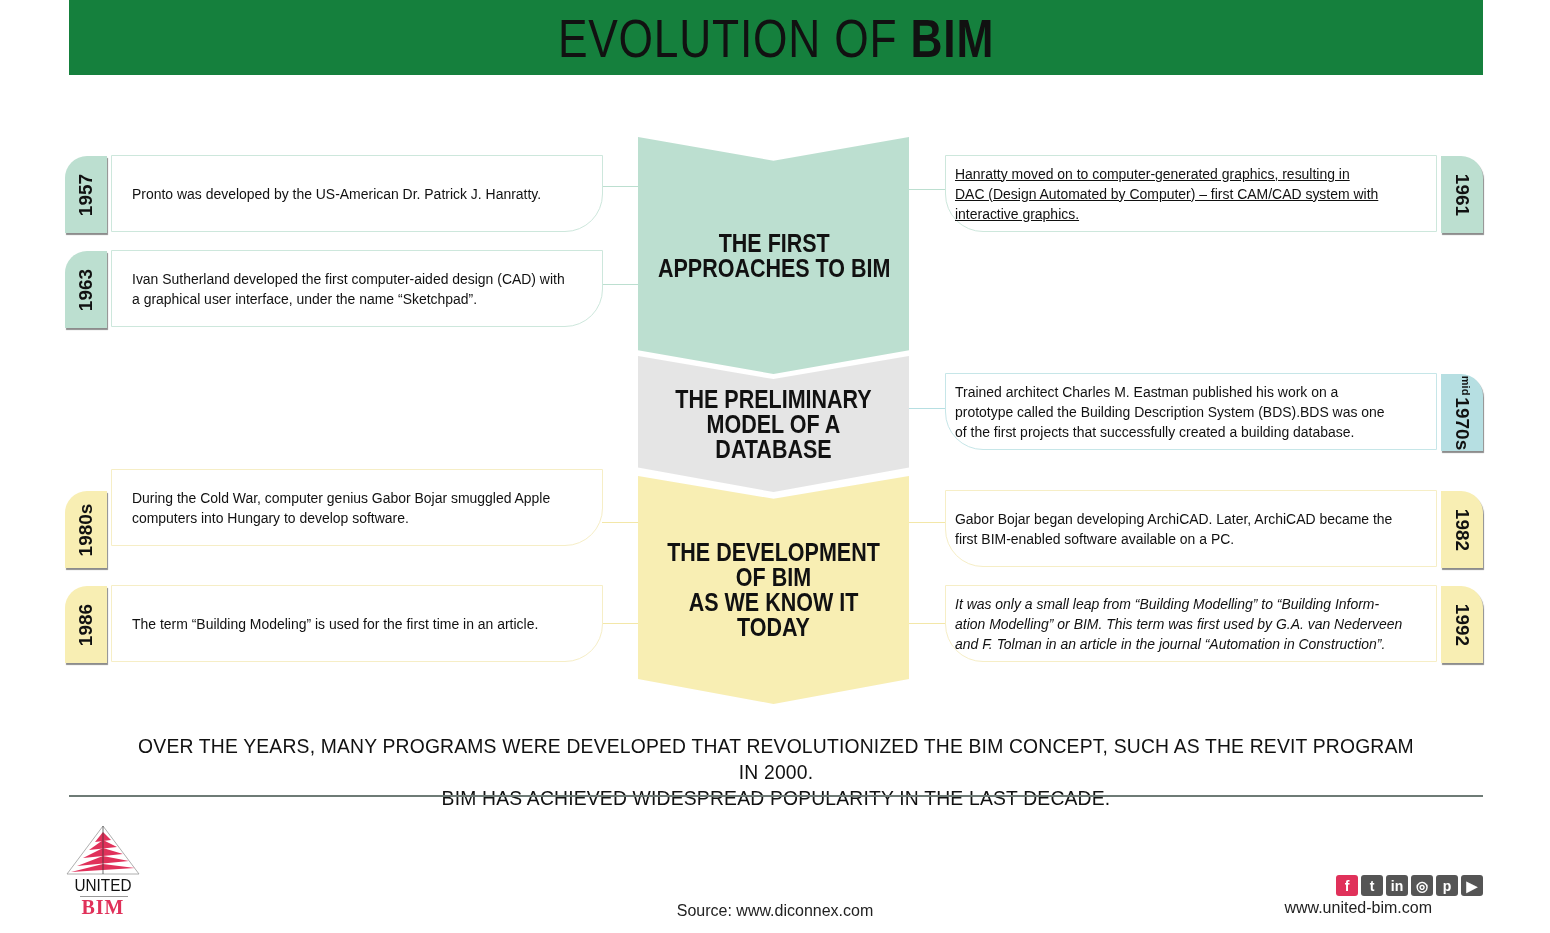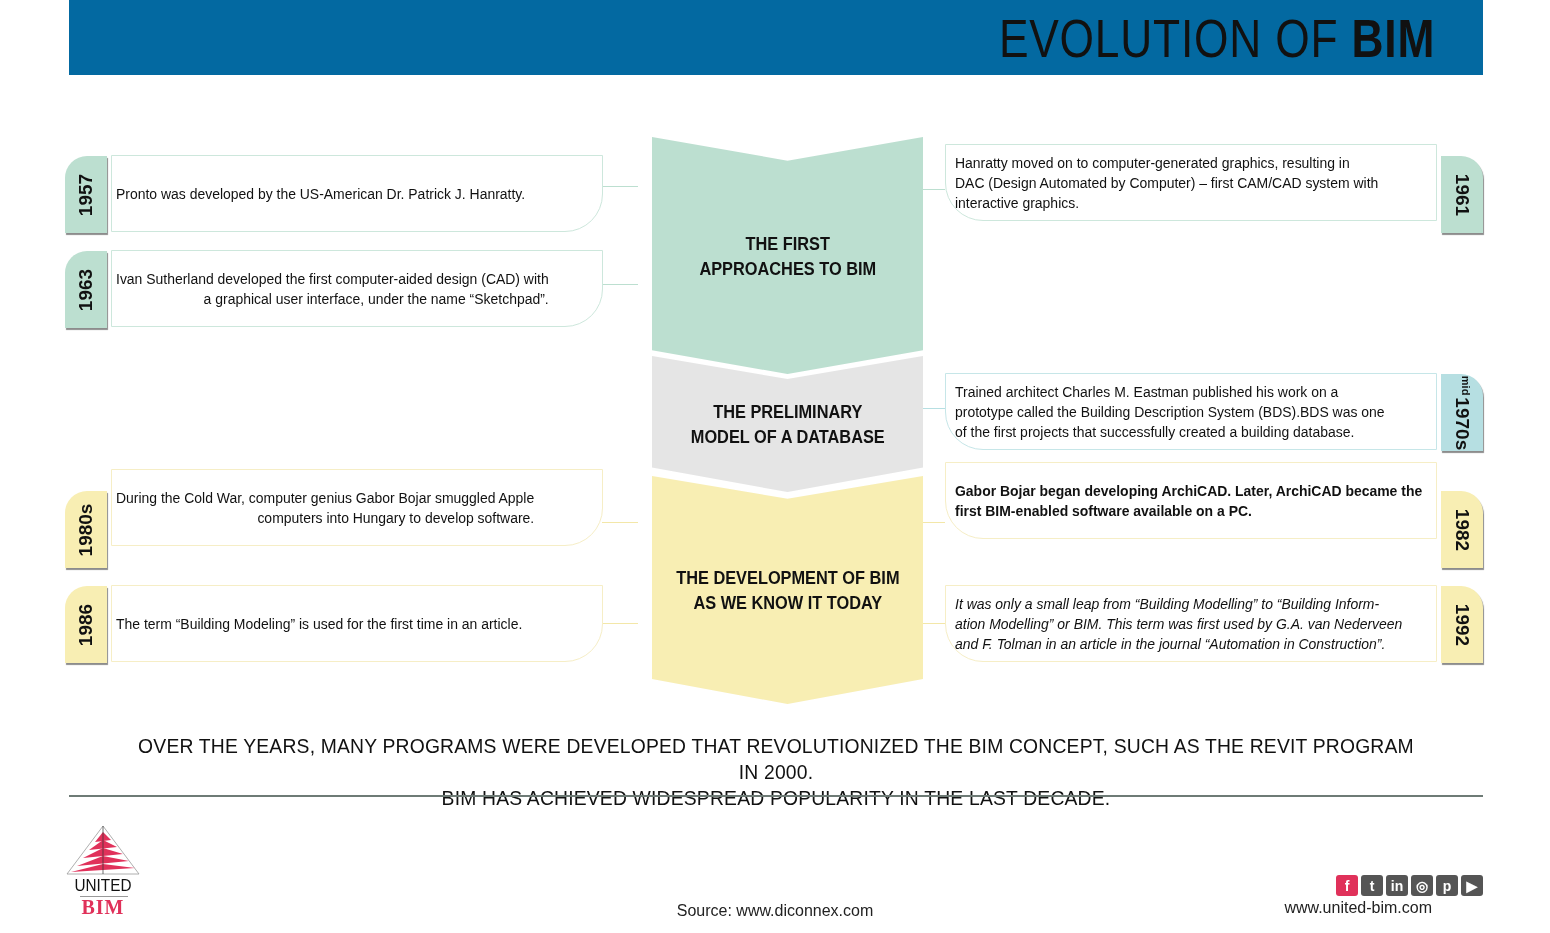--- a/index.html
+++ b/index.html
@@ -1,32 +1,32 @@
 <!DOCTYPE html>
 <html><head>
 <meta charset="utf-8">
 <style>
   * { box-sizing: border-box; margin: 0; padding: 0; }
   html, body { width: 1550px; height: 933px; background: #ffffff; overflow: hidden; }
   body { position: relative; font-family: "Liberation Sans", sans-serif; color: #111; }
 
   .header-band {
     position: absolute; left: 69px; top: 0; width: 1414px; height: 75px;
-    background: #0369a1;
-    display: flex; align-items: center; justify-content: flex-end;
+    background: #15803d;
+    display: flex; align-items: center; justify-content: center;
   }
   .title { font-size: 54px; letter-spacing: 1px; line-height: 1; transform: scaleX(0.82); }
   .title .light { font-weight: 300; -webkit-text-stroke: 0; color: #111; font-family: "Liberation Sans Narrow", "Liberation Sans", sans-serif; }
   .title .bold { font-weight: 700; }
 
   
   .chev {
-    position: absolute; left: 652px; width: 271px;
-    display: flex; align-items: center; justify-content: center; text-align: center;
-    font-weight: 700; font-size: 19px; line-height: 25px;
+    position: absolute; left: 638px; width: 271px;
+    display: flex; align-items: center; justify-content: flex-end; text-align: center;
+    font-weight: 700; font-size: 25px; line-height: 25px;
     filter: drop-shadow(0 2px 1px rgba(0,0,0,0.35));
   }
   .chev span { display: block; transform: scaleX(0.86); }
   .chev-green { top: 137px; height: 237px; background: #bcdfd0;
     clip-path: polygon(0 0, 50% 10%, 100% 0, 100% 90%, 50% 100%, 0 90%); padding-top: 0; }
   .chev-blue { top: 356px; height: 136px; background: #e5e5e5;
     clip-path: polygon(0 0, 50% 17%, 100% 0, 100% 82%, 50% 100%, 0 82%); }
   .chev-yellow { top: 476px; height: 228px; background: #f8eeb3;
     clip-path: polygon(0 0, 50% 10%, 100% 0, 100% 89%, 50% 100%, 0 89%); }
 
@@ -36,21 +36,21 @@
   .conn.b { background: #b6dfe2; }
   .conn.y { background: #f3e7a8; }
 
   
   .event {
     position: absolute; width: 492px; height: 77px; background: #fff;
     display: flex; align-items: center;
     font-size: 15.5px; line-height: 20px;
   }
   .event .txt { display: block; transform: scaleX(0.9); transform-origin: left center; white-space: nowrap; }
-  .event.left { left: 111px; border: 1px solid; border-bottom-right-radius: 38px; padding-left: 4px; text-align: right; }
+  .event.left { left: 111px; border: 1px solid; border-bottom-right-radius: 38px; padding-left: 20px; }
   .event.right { left: 945px; border: 1px solid; border-bottom-left-radius: 38px; padding-left: 9px; }
   .event.g { border-color: #cde7dc; }
   .event.b { border-color: #c6e6e8; }
   .event.y { border-color: #f6eec6; }
 
   .year {
     position: absolute; width: 42px; height: 77px;
     display: flex; align-items: center; justify-content: center;
     font-weight: 700; font-size: 19px;
     box-shadow: 1px 2px 1px rgba(0,0,0,0.45);
@@ -153,21 +153,21 @@
 
 <div class="year left y" style="top:586px;">
     <span class="vt">1986</span>
   </div>
 <div class="event left y" style="top:585px;">
   <div>
       <span class="txt">The term “Building Modeling” is used for the first time in an article.</span>
     </div>
 </div>
 
-<div class="event right g" style="top:144px;">
+<div class="event right g" style="top:155px;text-decoration:underline;">
   <div>
       <span class="txt">Hanratty moved on to computer-generated graphics, resulting in</span>
       <span class="txt">DAC (Design Automated by Computer) – first CAM/CAD system with</span>
       <span class="txt">interactive graphics.</span>
     </div>
 </div>
 <div class="year right g" style="top:156px;">
     <span class="vt">1961</span>
   </div>
 
@@ -175,21 +175,21 @@
   <div>
       <span class="txt">Trained architect Charles M. Eastman published his work on a</span>
       <span class="txt">prototype called the Building Description System (BDS).BDS was one</span>
       <span class="txt">of the first projects that successfully created a building database.</span>
     </div>
 </div>
 <div class="year right b" style="top:374px;">
     <span class="vt"><span class="mid">mid</span><span>1970s</span></span>
   </div>
 
-<div class="event right y" style="top:462px;font-weight:bold;">
+<div class="event right y" style="top:490px;">
   <div>
       <span class="txt">Gabor Bojar began developing ArchiCAD. Later, ArchiCAD became the</span>
       <span class="txt">first BIM-enabled software available on a PC.</span>
     </div>
 </div>
 <div class="year right y" style="top:491px;">
     <span class="vt">1982</span>
   </div>
 
 <div class="event right y" style="top:585px;font-style:italic;">

